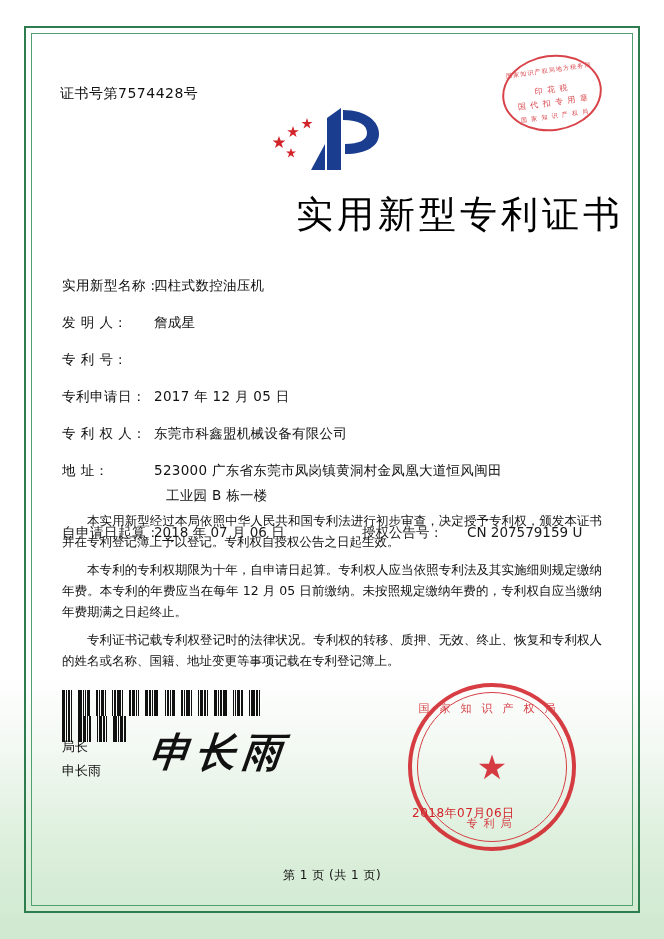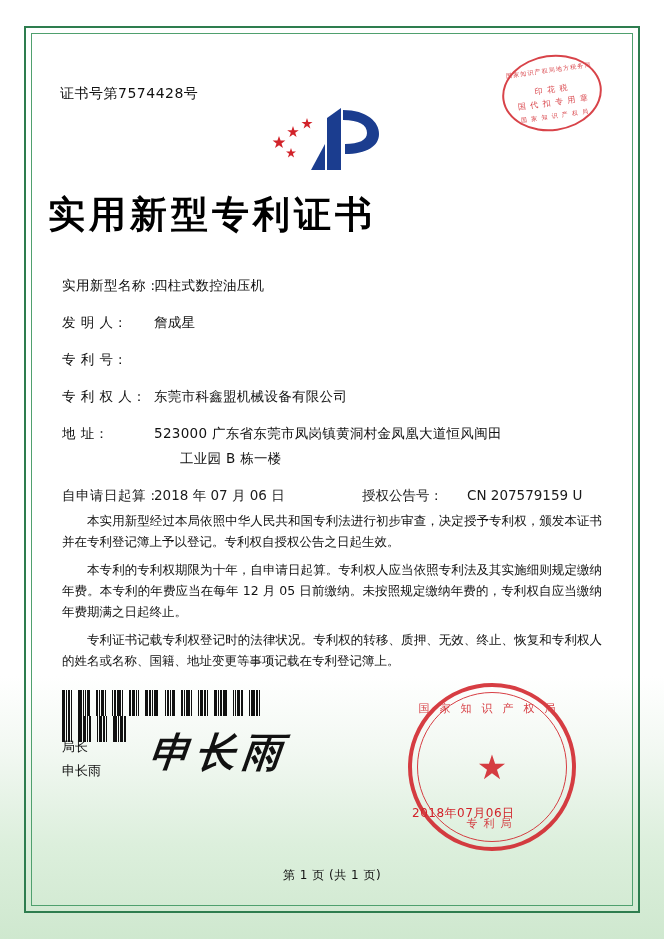--- a/index.html
+++ b/index.html
@@ -110,26 +110,26 @@
     left: 50%;
     top: 55px;
     transform: translateX(-50%);
     width: 130px;
     height: 78px;
   }
 
   
   .main-title {
     position: absolute;
-    left: 8px;
+    left: 17px;
     right: 0;
     top: 145px;
-    text-align: left;
+    text-align: right;
     font-size: 37px;
-    font-weight: bold;
+    font-weight: normal;
     letter-spacing: 4px;
     color: #000;
     font-family: "DejaVu Sans", "Liberation Sans", sans-serif;
   }
 
   
   .fields {
     position: absolute;
     left: 22px;
     right: 22px;
@@ -149,21 +149,21 @@
     letter-spacing: 0.5px;
     white-space: nowrap;
   }
   .field-value {
     flex: 1 1 auto;
     letter-spacing: 0.3px;
   }
   .field-value .second-line {
     display: block;
     margin-top: 5px;
-    margin-left: 26px;
+    margin-left: 12px;
   }
 
   .row-split {
     display: flex;
     align-items: flex-start;
     margin-bottom: 17px;
     font-size: 13.5px;
     line-height: 20px;
   }
   .row-split .left-part {
@@ -350,20 +350,24 @@
 
       <div class="field-row">
         <div class="field-label">发 明 人：</div>
         <div class="field-value">詹成星</div>
       </div>
 
       <div class="field-row">
         <div class="field-label">专 利 号：</div>
       </div>
 
+      <div class="field-row">
+        <div class="field-label">专利申请日：</div>
+        <div class="field-value">2017 年 12 月 05 日</div>
+      </div>
 
       <div class="field-row">
         <div class="field-label">专 利 权 人：</div>
         <div class="field-value">东莞市科鑫盟机械设备有限公司</div>
       </div>
 
       <div class="field-row">
         <div class="field-label">地 址：</div>
         <div class="field-value">
           <span>523000 广东省东莞市凤岗镇黄洞村金凤凰大道恒风闽田</span>

